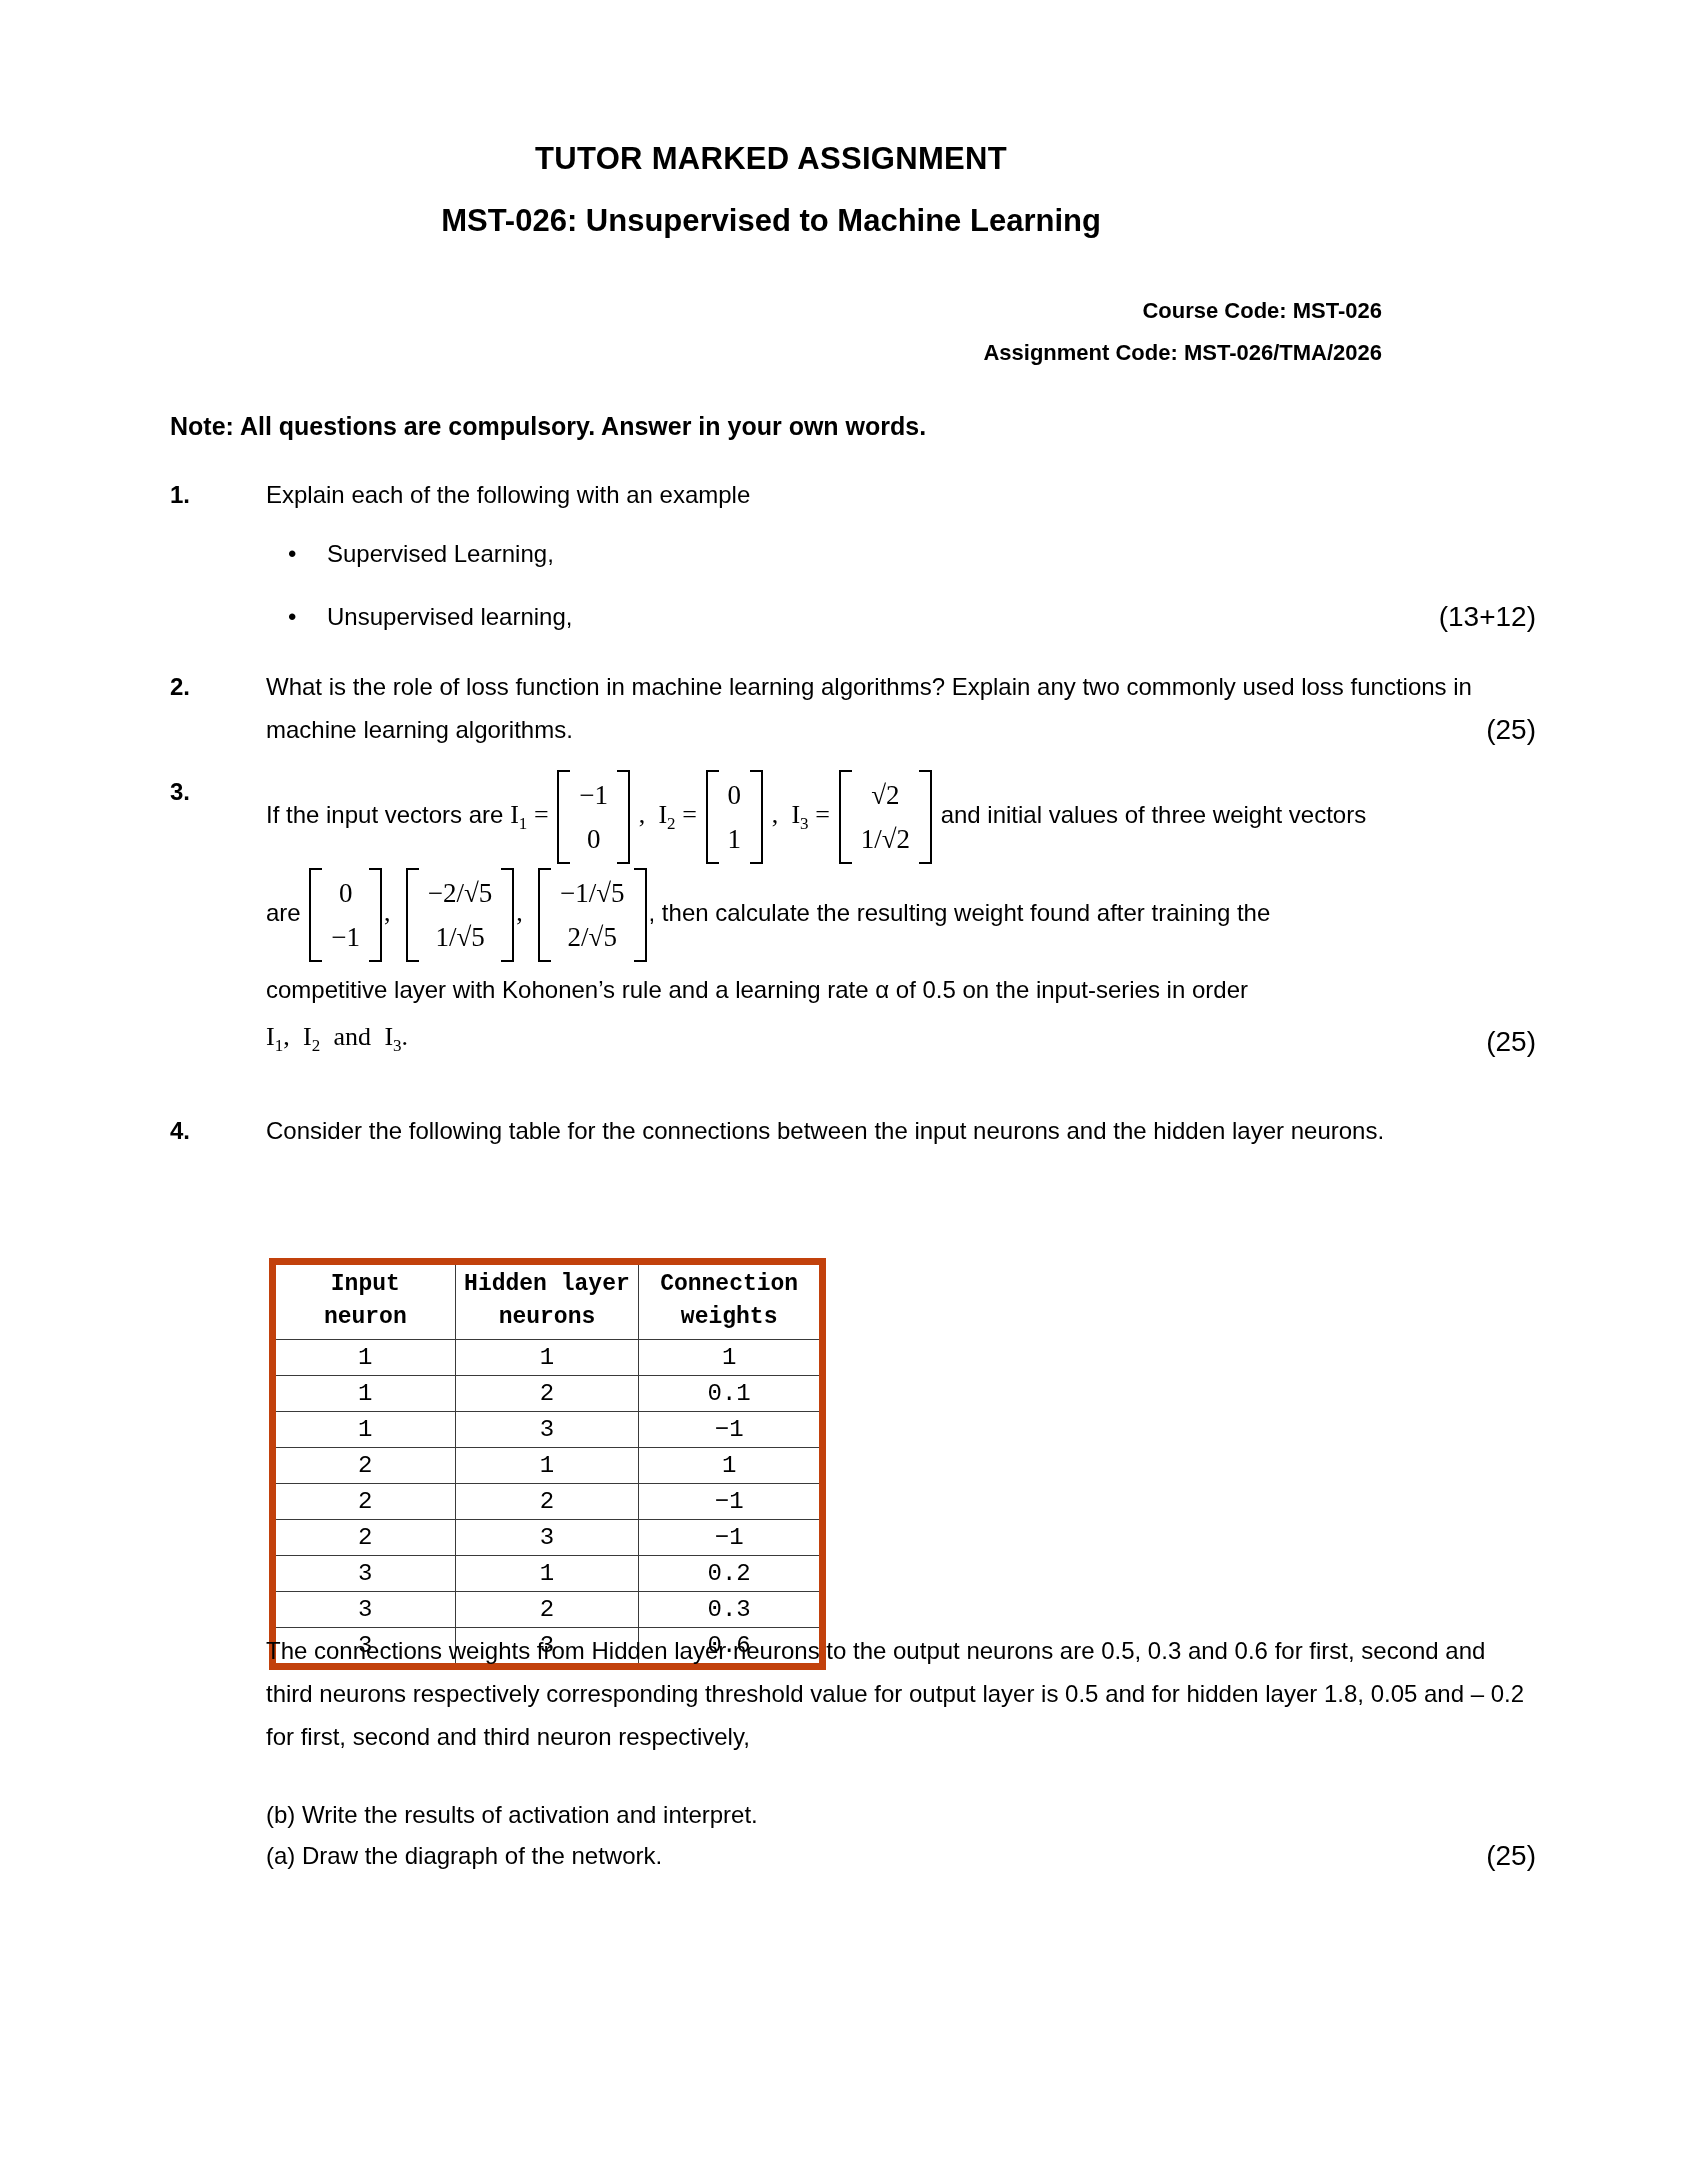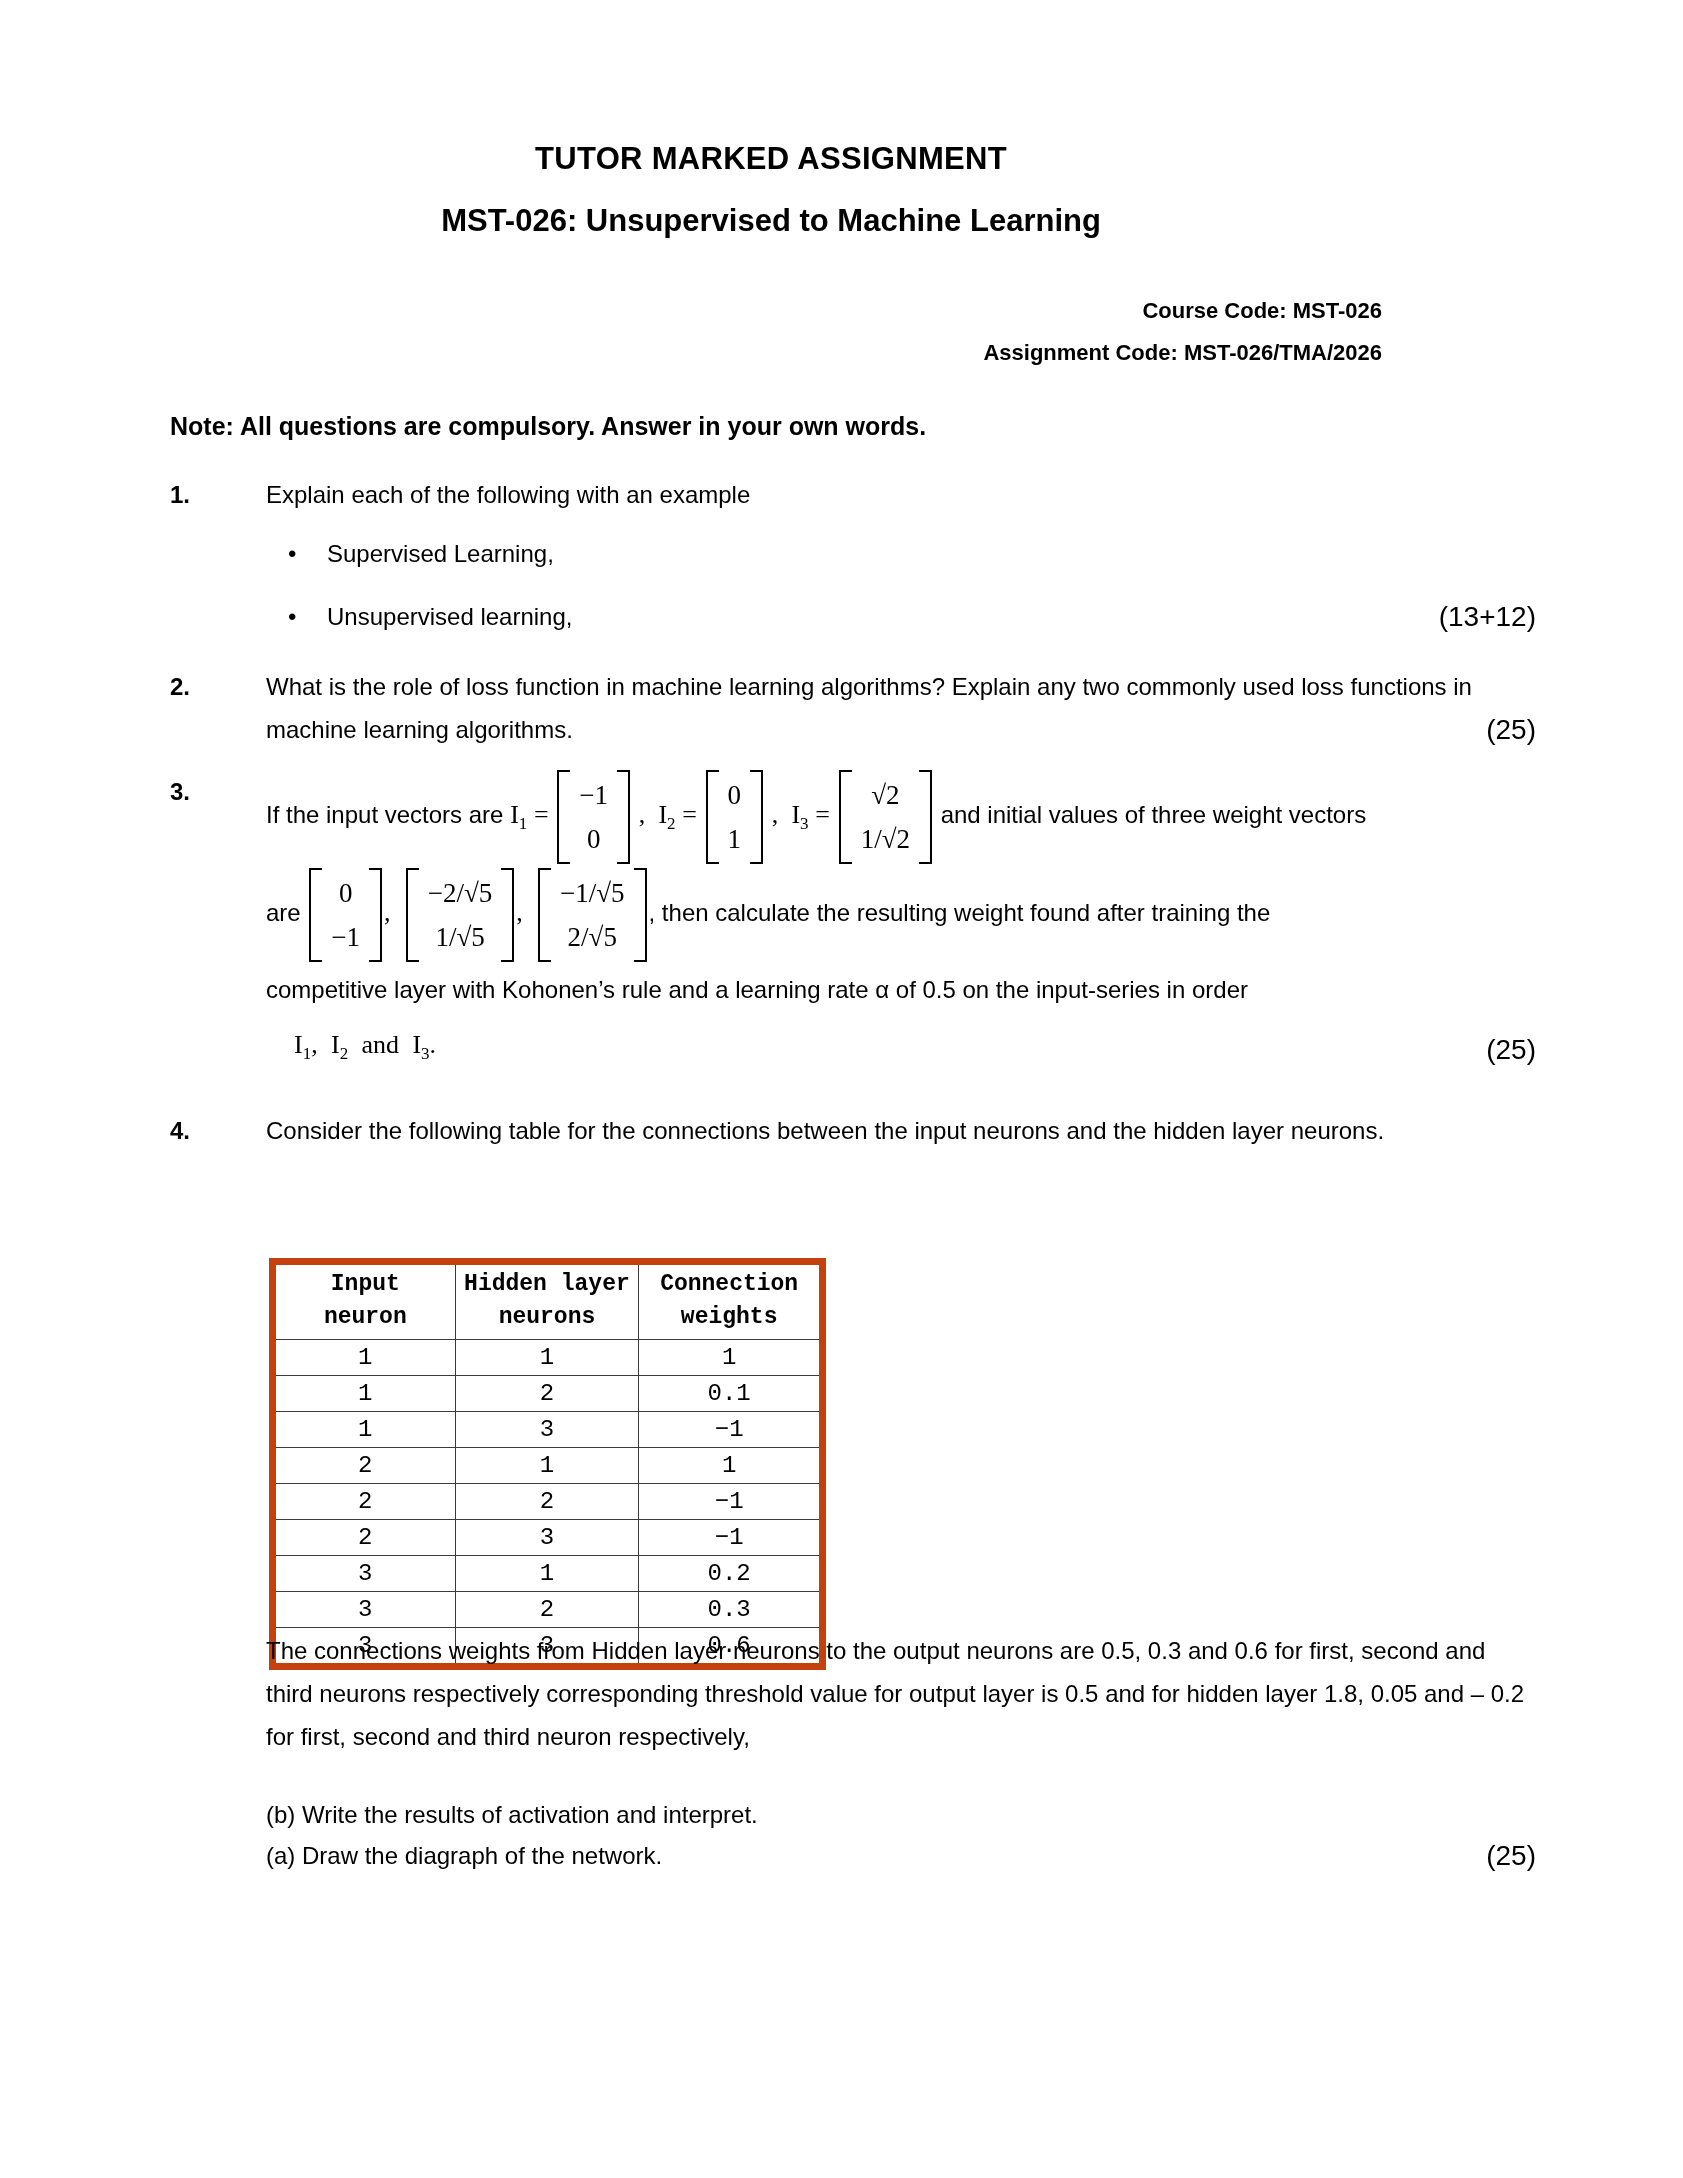--- a/index.html
+++ b/index.html
@@ -302,21 +302,21 @@
           <span class="mcells">
             <span class="cell">−1/√5</span>
             <span class="cell">2/√5</span>
           </span>
           <span class="brk r"></span>
         </span><span>, then calculate the resulting weight found after training the</span>
       </div>
 
       <div style="line-height:48px; margin-top:4px;">competitive layer with Kohonen’s rule and a learning rate α of 0.5 on the input-series in order</div>
 
-      <div style="line-height:62px;margin-left:28px;">
+      <div style="line-height:45px;">
         <span class="mi">I</span><span class="sub">1</span><span class="mi">,</span>&nbsp;
         <span class="mi">I</span><span class="sub">2</span>&nbsp;
         <span class="mi">and</span>&nbsp;
         <span class="mi">I</span><span class="sub">3</span><span class="mi">.</span>
         <span class="right-marks" style="top:249px;">(25)</span>
       </div>
 
     </div>
   </div>
 

